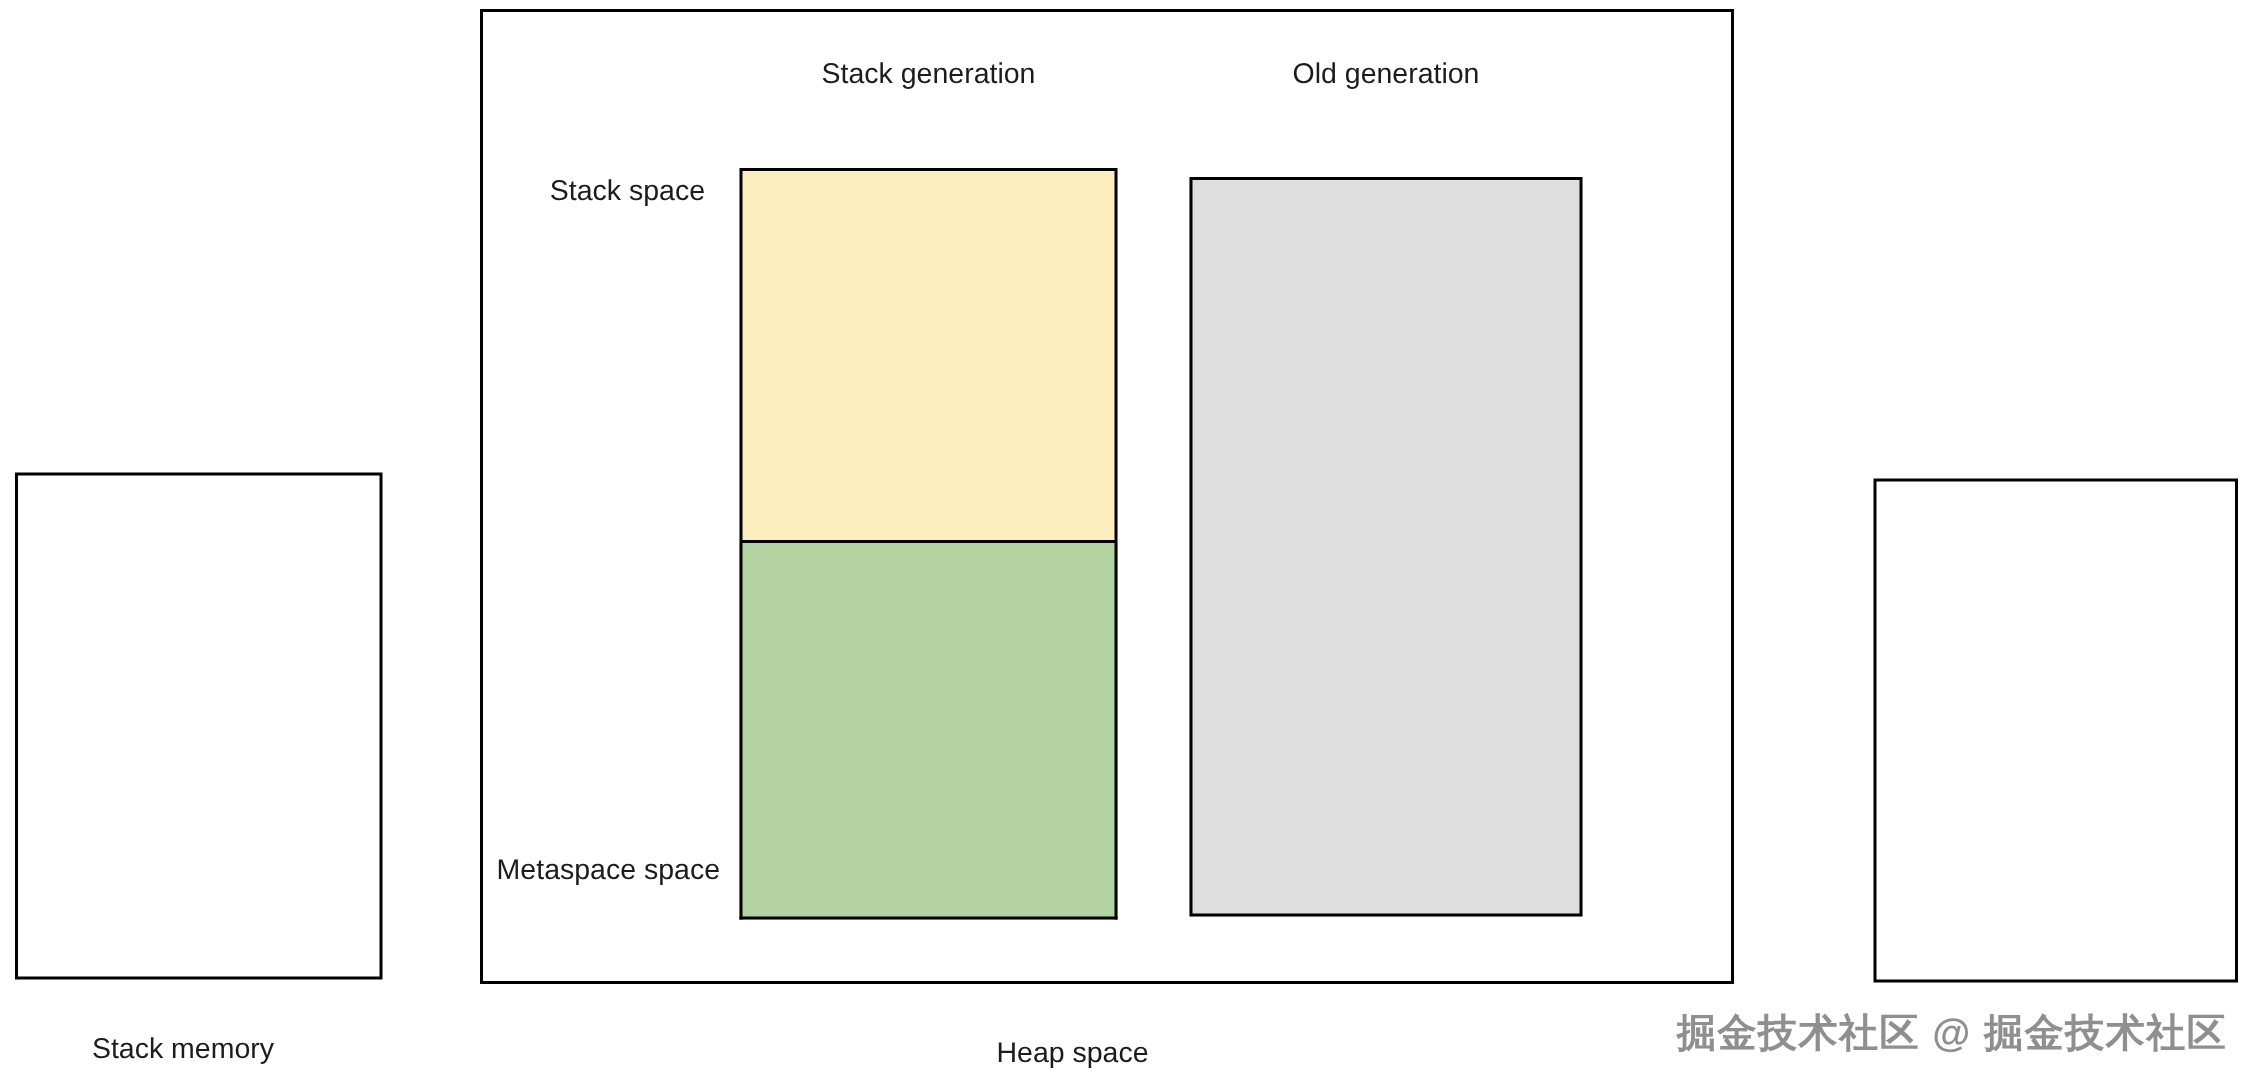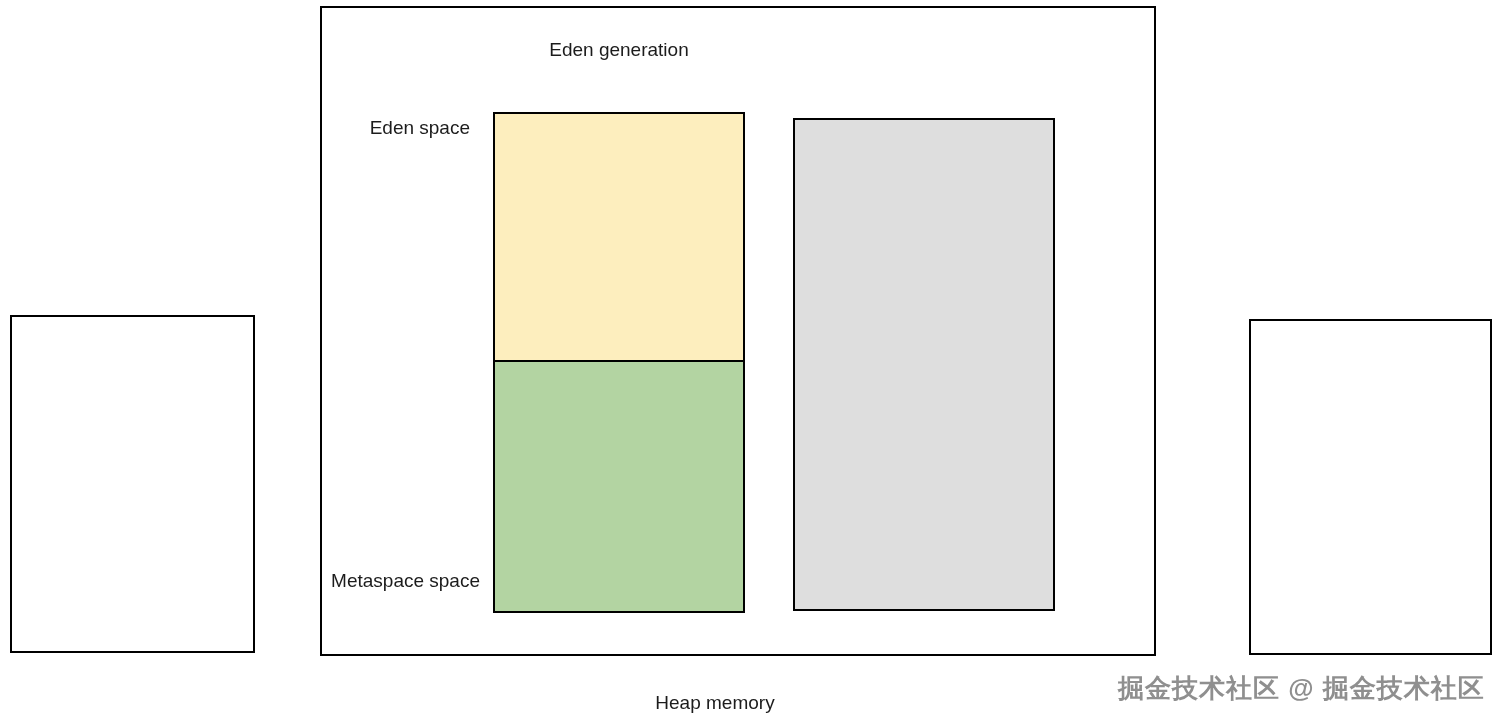--- a/index.html
+++ b/index.html
@@ -72,29 +72,31 @@
     z-index: 2;
   }
 </style>
 </head>
 <body>
 
 <div class="canvas">
 
   <div class="box heap-box"></div>
 
-  <div class="label center young-title">Eden generation</div>
+  <div class="label center young-title">Stack generation</div>
+  <div class="label center old-title">Old generation</div>
 
   <div class="region eden-region" style="background-color: rgb(253, 238, 190);"></div>
   <div class="region survivor-region" style="background-color: rgb(179, 212, 162);"></div>
   <div class="region oldgen-region" style="background-color: rgb(222, 222, 222);"></div>
 
-  <div class="label right eden-label">Eden space</div>
+  <div class="label right eden-label">Stack space</div>
   <div class="label right survivor-label">Metaspace space</div>
 
   <div class="box stack-box"></div>
   <div class="box metaspace-box"></div>
 
-  <div class="label center heap-label">Heap memory</div>
+  <div class="label center stack-label">Stack memory</div>
+  <div class="label center heap-label">Heap space</div>
 
   <div class="watermark">掘金技术社区 @ 掘金技术社区</div>
 
 </div>
 
 </body></html>

